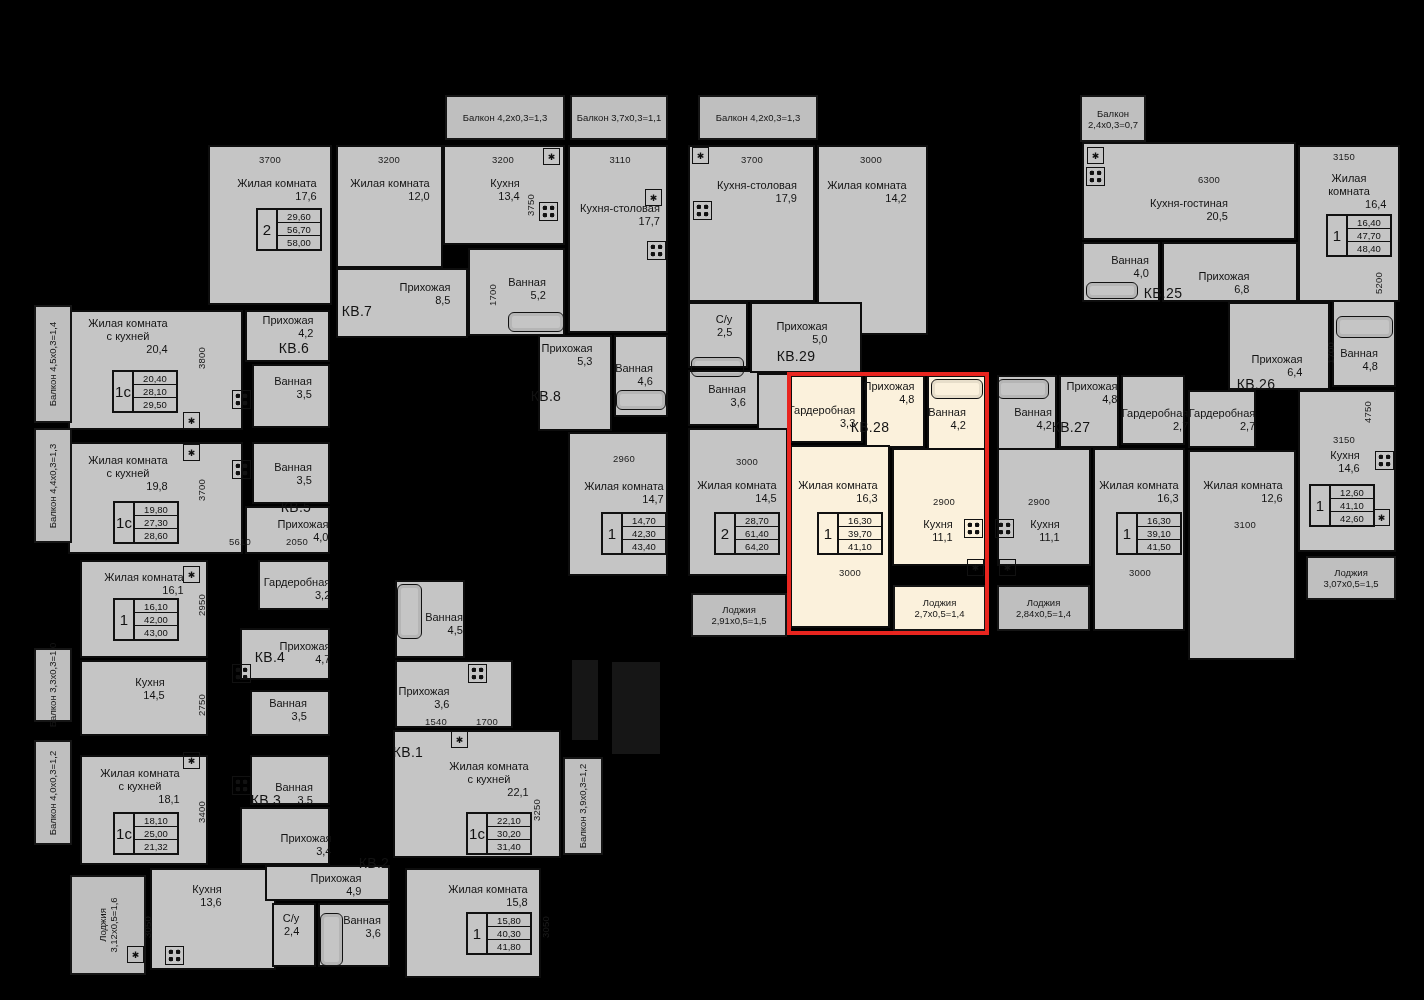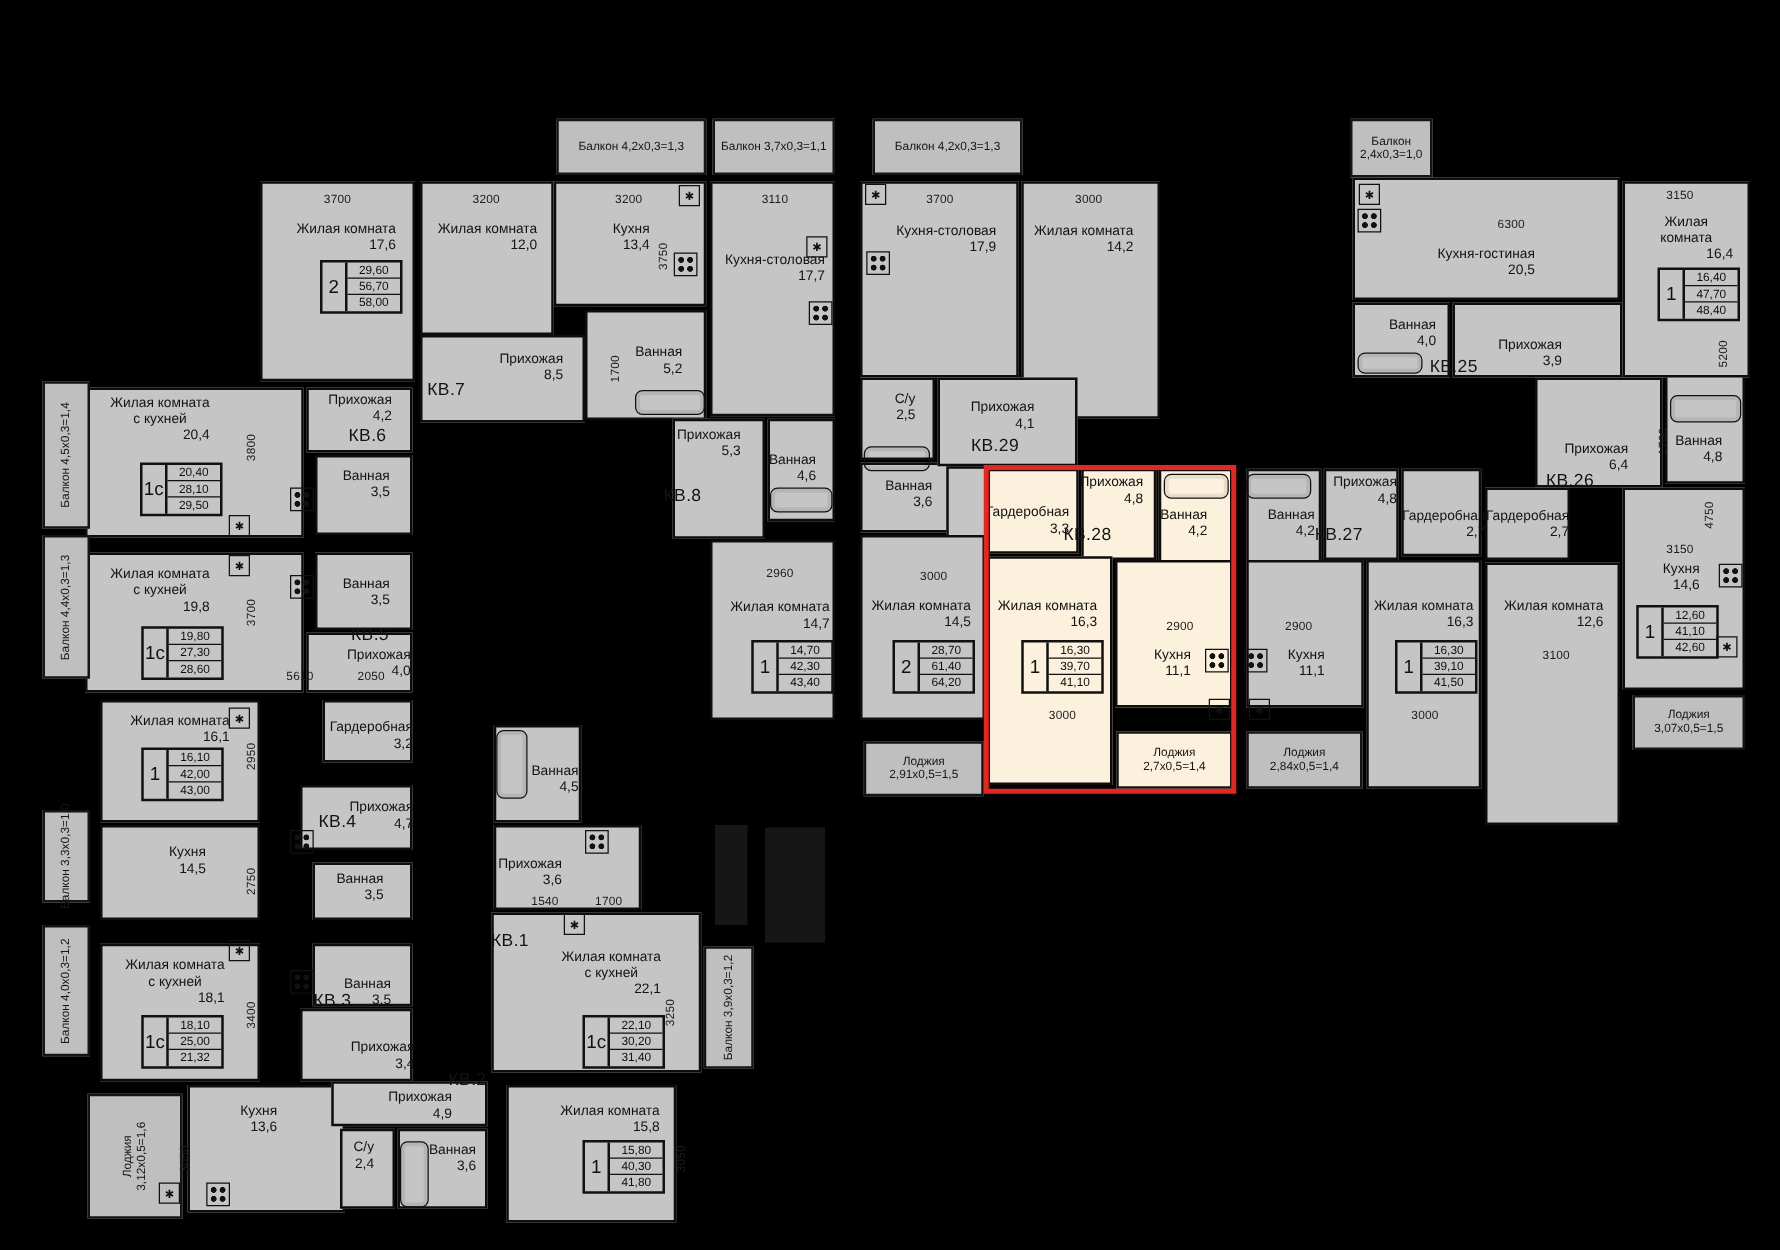--- a/index.html
+++ b/index.html
@@ -224,21 +224,21 @@
     <div>
       <div class="room fill-gray" style="left: 688px; top: 145px; width: 127px; height: 157px;"></div>
       <div class="lbl room-label" style="left: 757px; top: 192px;"><div class="rn">Кухня-столовая</div><div class="ra">17,9</div></div>
       <div class="room fill-gray" style="left: 817px; top: 145px; width: 111px; height: 190px;"></div>
       <div class="lbl room-label" style="left: 867px; top: 192px;"><div class="rn">Жилая комната</div><div class="ra">14,2</div></div>
       <div class="room fill-gray" style="left: 688px; top: 302px; width: 60px; height: 66px;"></div>
       <div class="lbl room-label" style="left: 724px; top: 326px;"><div class="rn">С/у</div><div class="ra">2,5</div></div>
       <div class="room fill-gray" style="left: 688px; top: 370px; width: 72px; height: 56px;"></div>
       <div class="lbl room-label" style="left: 727px; top: 396px;"><div class="rn">Ванная</div><div class="ra">3,6</div></div>
       <div class="room fill-gray" style="left: 750px; top: 302px; width: 112px; height: 71px;"></div>
-      <div class="lbl room-label" style="left: 802px; top: 333px;"><div class="rn">Прихожая</div><div class="ra">4,1</div></div>
+      <div class="lbl room-label" style="left: 802px; top: 333px;"><div class="rn">Прихожая</div><div class="ra">5,0</div></div>
       <div class="room fill-gray" style="left: 757px; top: 373px; width: 33px; height: 57px;"></div>
       <div class="room fill-gray" style="left: 688px; top: 428px; width: 100px; height: 148px;"></div>
       <div class="lbl room-label" style="left: 737px; top: 492px;"><div class="rn">Жилая комната</div><div class="ra">14,5</div></div>
       <div class="balcony" style="left: 698px; top: 95px; width: 120px; height: 45px;"></div>
       <div class="lbl balcony-label" style="left: 758px; top: 117.5px;">Балкон 4,2х0,3=1,3</div>
       <div class="balcony" style="left: 691px; top: 593px; width: 96px; height: 44px;"></div>
       <div class="lbl balcony-label" style="left: 739px; top: 615px;">Лоджия
 2,91х0,5=1,5</div>
       <div class="lbl dim" style="left: 752px; top: 160px;">3700</div>
       <div class="lbl dim" style="left: 871px; top: 160px;">3000</div>
@@ -326,24 +326,24 @@
       <div class="lbl apt-id" style="left: 1256px; top: 384px;">КВ.26</div>
     </div>
     <div>
       <div class="room fill-gray" style="left: 1082px; top: 142px; width: 214px; height: 98px;"></div>
       <div class="lbl room-label" style="left: 1189px; top: 210px;"><div class="rn">Кухня-гостиная</div><div class="ra">20,5</div></div>
       <div class="room fill-gray" style="left: 1298px; top: 145px; width: 102px; height: 157px;"></div>
       <div class="lbl room-label" style="left: 1349px; top: 191px;"><div class="rn">Жилая комната</div><div class="ra">16,4</div></div>
       <div class="room fill-gray" style="left: 1082px; top: 242px; width: 78px; height: 60px;"></div>
       <div class="lbl room-label" style="left: 1130px; top: 267px;"><div class="rn">Ванная</div><div class="ra">4,0</div></div>
       <div class="room fill-gray" style="left: 1162px; top: 242px; width: 136px; height: 60px;"></div>
-      <div class="lbl room-label" style="left: 1224px; top: 283px;"><div class="rn">Прихожая</div><div class="ra">3,9</div></div>
+      <div class="lbl room-label" style="left: 1224px; top: 283px;"><div class="rn">Прихожая</div><div class="ra">6,8</div></div>
       <div class="balcony" style="left: 1080px; top: 95px; width: 66px; height: 47px;"></div>
       <div class="lbl balcony-label" style="left: 1113px; top: 118.5px;">Балкон
-2,4х0,3=1,0</div>
+2,4х0,3=0,7</div>
       <div class="lbl dim" style="left: 1198px; top: 180px; margin-left: 11px;">6300</div>
       <div class="lbl dim" style="left: 1344px; top: 157px;">3150</div>
       <div class="lbl dim rot" style="left: 1379px; top: 283px;">5200</div>
       <div class="summary" style="left: 1326px; top: 214px;">
         <div class="type">1</div>
         <div class="val">16,40</div>
         <div class="val">47,70</div>
         <div class="val">48,40</div>
       </div>
       <div class="lbl apt-id" style="left: 1163px; top: 293px; text-align: right;">КВ.25</div>

